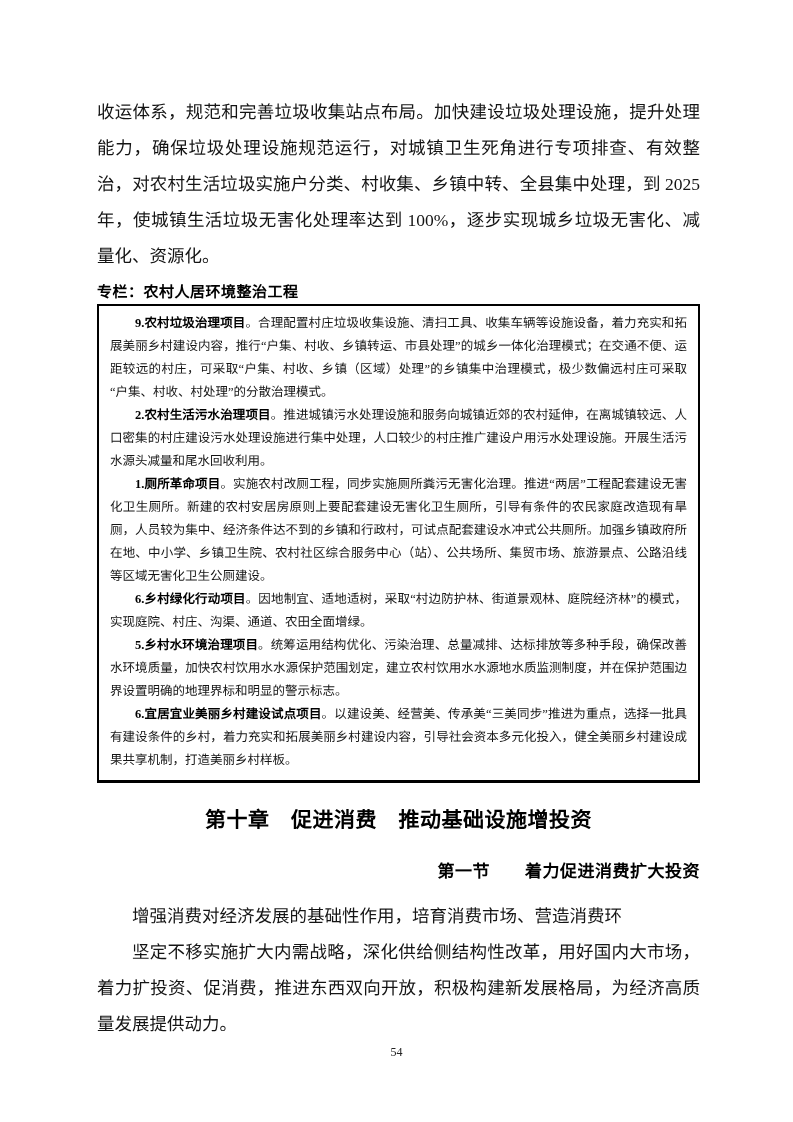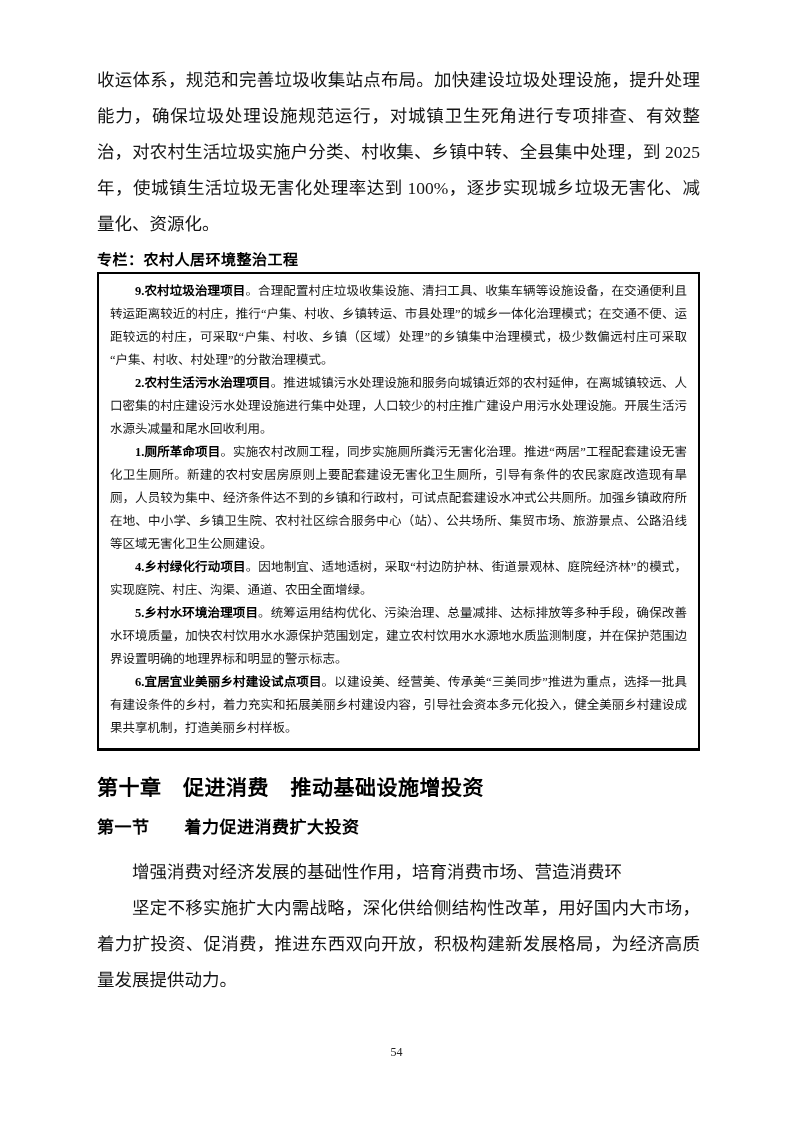--- a/index.html
+++ b/index.html
@@ -6,21 +6,21 @@
     margin: 0;
     padding: 0;
     background: #ffffff;
   }
   .page {
     position: relative;
     width: 793px;
     height: 1122px;
     background: #ffffff;
     box-sizing: border-box;
-    padding: 62px 93px 0 97px;
+    padding: 94px 93px 0 97px;
     overflow: hidden;
     font-family: "Liberation Serif", "DejaVu Serif", serif;
     color: #111111;
   }
   .body-text {
     font-size: 17.5px;
     line-height: 36px;
     text-align: justify;
     text-justify: inter-ideograph;
     margin: 0;
@@ -50,29 +50,30 @@
     color: #141414;
   }
   .box-item b {
     font-weight: bold;
     color: #000000;
   }
   .chapter {
     font-family: Liberation Sans, sans-serif;
     font-weight: bold;
     font-size: 21px;
-    margin: 20px 0 12px 0;
+    text-align: center;
+    margin: 20px 0 24px 0;
     color: #000000;
     letter-spacing: 0.5px;
   }
   .section {
     font-family: "Liberation Sans", "DejaVu Sans", sans-serif;
     font-weight: bold;
     font-size: 17px;
-    text-align: left;
+    text-align: right;
     margin: 0 0 16px 0;
     color: #000000;
     letter-spacing: 0.5px;
   }
   .page-number {
     position: absolute;
     left: 0;
     bottom: 62px;
     width: 100%;
     text-align: center;
@@ -83,24 +84,24 @@
 </head>
 <body>
 
 <div class="page">
 
   <p class="body-text">收运体系，规范和完善垃圾收集站点布局。加快建设垃圾处理设施，提升处理能力，确保垃圾处理设施规范运行，对城镇卫生死角进行专项排查、有效整治，对农村生活垃圾实施户分类、村收集、乡镇中转、全县集中处理，到 2025 年，使城镇生活垃圾无害化处理率达到 100%，逐步实现城乡垃圾无害化、减量化、资源化。</p>
 
   <div class="box-title">专栏：农村人居环境整治工程</div>
 
   <div class="column-box">
-    <p class="box-item"><b>9.农村垃圾治理项目</b><span>。合理配置村庄垃圾收集设施、清扫工具、收集车辆等设施设备，在交通便利且转运距离较近的村庄，推行“户集、村收、乡镇转运、市县处理”的城乡一体化治理模式；在交通不便、运距较远的村庄，可采取“户集、村收、乡镇（区域）处理”的乡镇集中治理模式，极少数偏远村庄可采取“户集、村收、村处理”的分散治理模式。</span></p>
+    <p class="box-item"><b>9.农村垃圾治理项目</b><span>。合理配置村庄垃圾收集设施、清扫工具、收集车辆等设施设备，着力充实和拓展美丽乡村建设内容，推行“户集、村收、乡镇转运、市县处理”的城乡一体化治理模式；在交通不便、运距较远的村庄，可采取“户集、村收、乡镇（区域）处理”的乡镇集中治理模式，极少数偏远村庄可采取“户集、村收、村处理”的分散治理模式。</span></p>
     <p class="box-item"><b>2.农村生活污水治理项目</b><span>。推进城镇污水处理设施和服务向城镇近郊的农村延伸，在离城镇较远、人口密集的村庄建设污水处理设施进行集中处理，人口较少的村庄推广建设户用污水处理设施。开展生活污水源头减量和尾水回收利用。</span></p>
     <p class="box-item"><b>1.厕所革命项目</b><span>。实施农村改厕工程，同步实施厕所粪污无害化治理。推进“两居”工程配套建设无害化卫生厕所。新建的农村安居房原则上要配套建设无害化卫生厕所，引导有条件的农民家庭改造现有旱厕，人员较为集中、经济条件达不到的乡镇和行政村，可试点配套建设水冲式公共厕所。加强乡镇政府所在地、中小学、乡镇卫生院、农村社区综合服务中心（站）、公共场所、集贸市场、旅游景点、公路沿线等区域无害化卫生公厕建设。</span></p>
-    <p class="box-item"><b>4.乡村绿化行动项目</b><span>。因地制宜、适地适树，采取“村边防护林、街道景观林、庭院经济林”的模式，实现庭院、村庄、沟渠、通道、农田全面增绿。</span></p>
+    <p class="box-item"><b>6.乡村绿化行动项目</b><span>。因地制宜、适地适树，采取“村边防护林、街道景观林、庭院经济林”的模式，实现庭院、村庄、沟渠、通道、农田全面增绿。</span></p>
     <p class="box-item"><b>5.乡村水环境治理项目</b><span>。统筹运用结构优化、污染治理、总量减排、达标排放等多种手段，确保改善水环境质量，加快农村饮用水水源保护范围划定，建立农村饮用水水源地水质监测制度，并在保护范围边界设置明确的地理界标和明显的警示标志。</span></p>
     <p class="box-item"><b>6.宜居宜业美丽乡村建设试点项目</b><span>。以建设美、经营美、传承美“三美同步”推进为重点，选择一批具有建设条件的乡村，着力充实和拓展美丽乡村建设内容，引导社会资本多元化投入，健全美丽乡村建设成果共享机制，打造美丽乡村样板。</span></p>
   </div>
 
   <h1 class="chapter">第十章　促进消费　推动基础设施增投资</h1>
 
   <h2 class="section">第一节　　着力促进消费扩大投资</h2>
 
   <p class="body-text indent">增强消费对经济发展的基础性作用，培育消费市场、营造消费环</p>
 

